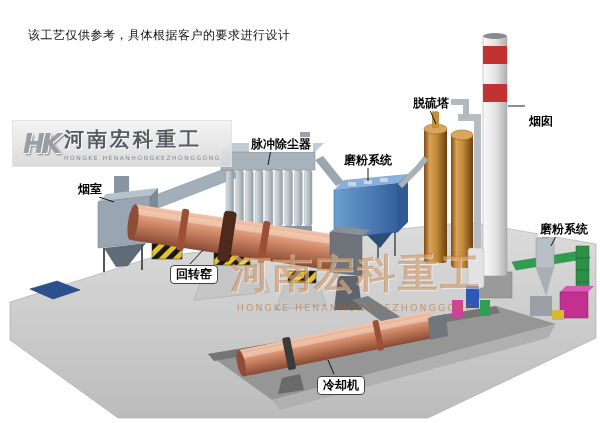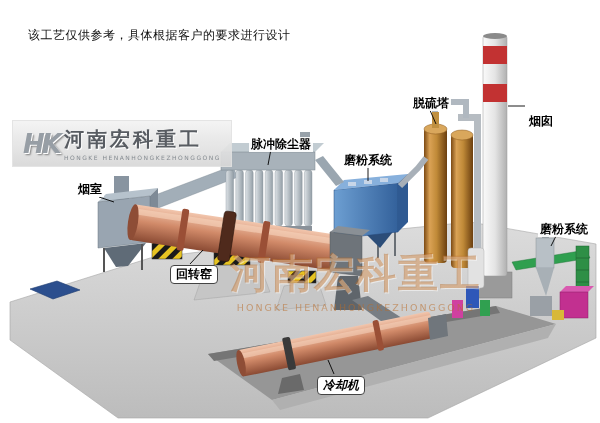--- a/index.html
+++ b/index.html
@@ -235,15 +235,15 @@
     <div class="wm-en">HONGKE HENANHONGKEZHONGGONG</div>
   </div>
 
   <div class="lbl" style="left:76px;top:182px;">烟室</div>
   <div class="lbl" style="left:249px;top:137px;">脉冲除尘器</div>
   <div class="lbl" style="left:342px;top:153px;">磨粉系统</div>
   <div class="lbl" style="left:411px;top:96px;">脱硫塔</div>
   <div class="lbl" style="left:527px;top:100px;margin-top:14px;">烟囱</div>
   <div class="lbl" style="left:538px;top:222px;">磨粉系统</div>
   <div class="lbl boxed" style="left:170px;top:265px;">回转窑</div>
-  <div class="lbl boxed" style="left:317px;top:376px;font-style:italic;">冷却机</div>
+  <div class="lbl boxed" style="left:317px;top:376px;">冷却机</div>
 
 </div>
 
 </body></html>

